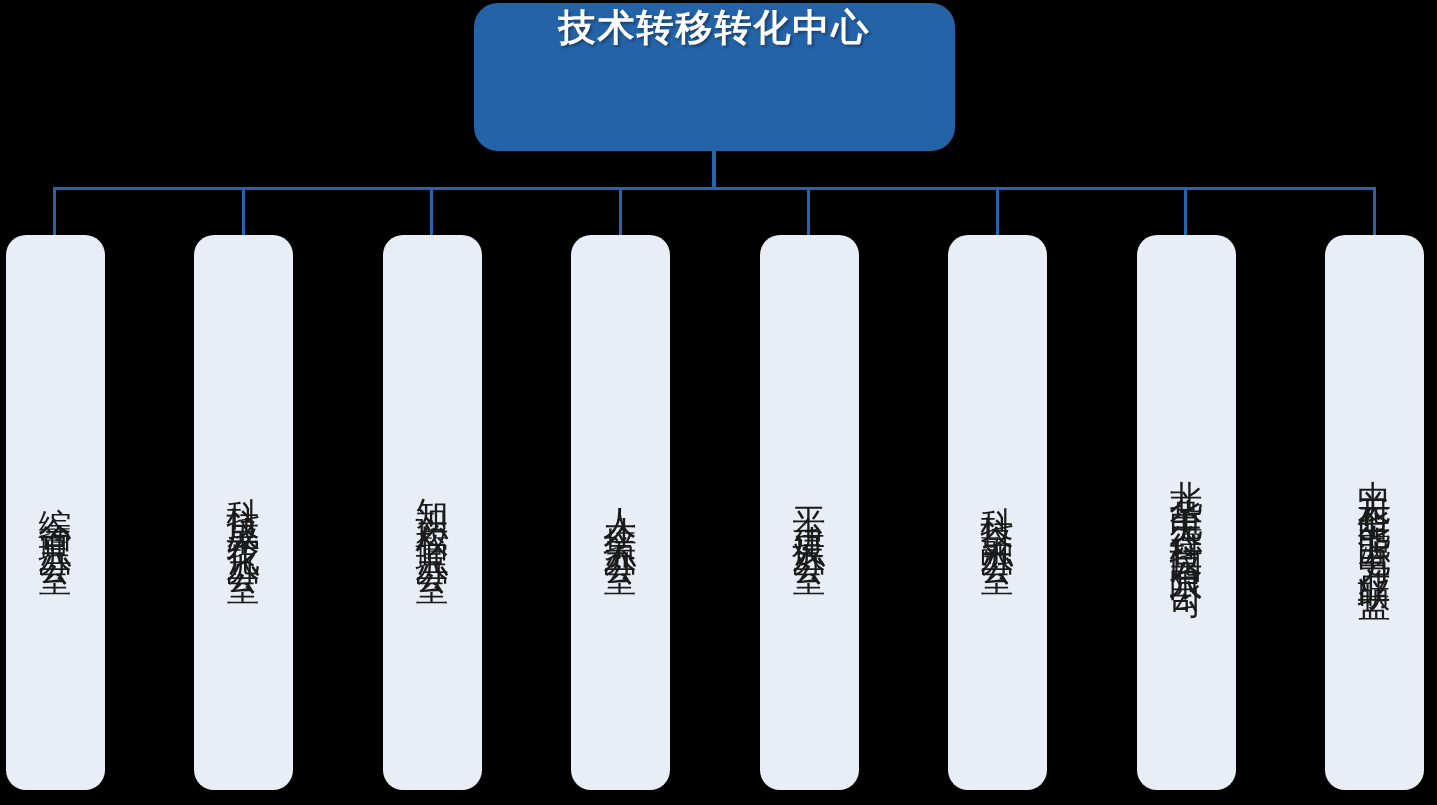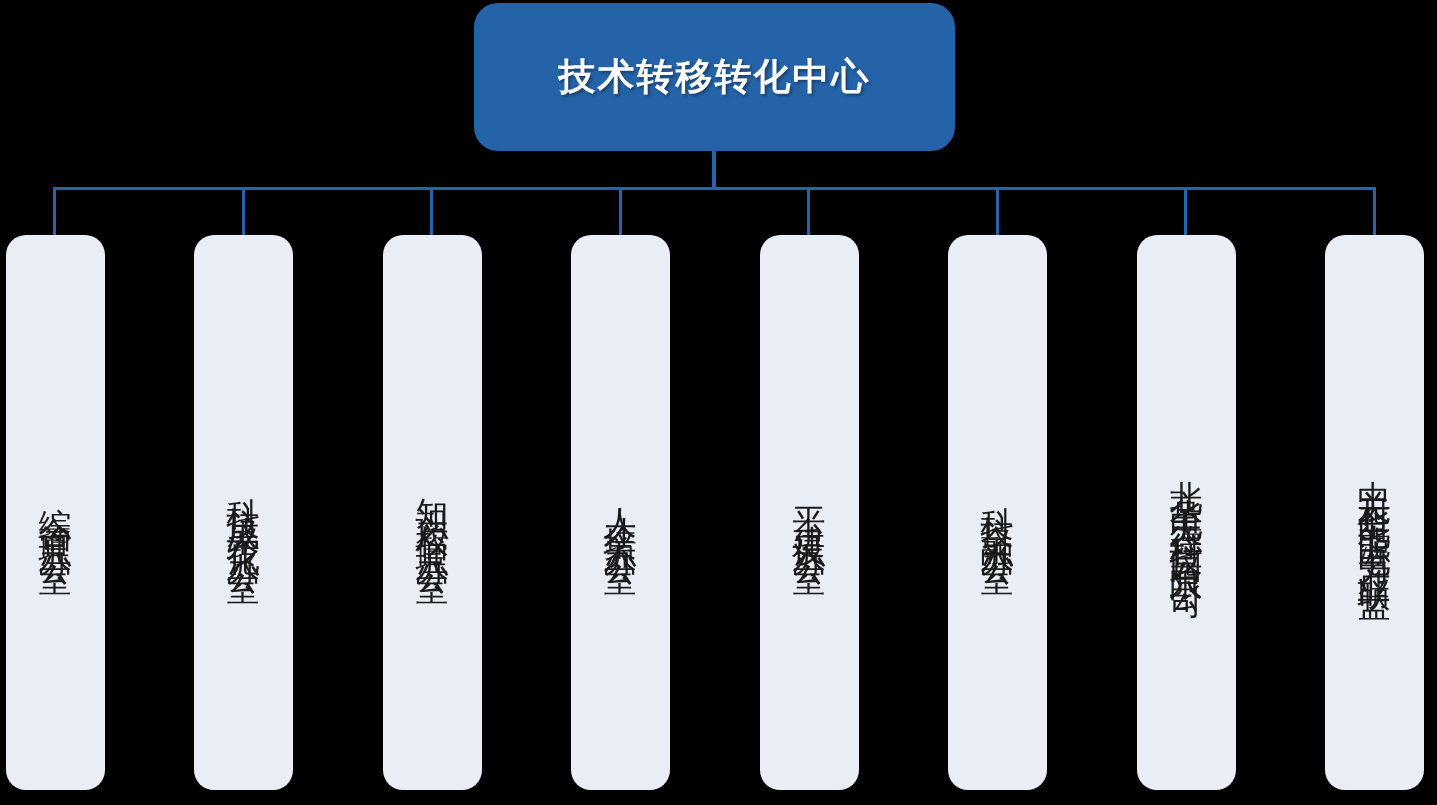--- a/index.html
+++ b/index.html
@@ -28,21 +28,21 @@
   
   .root-node {
     position: absolute;
     left: 474px;
     top: 3px;
     width: 481px;
     height: 148px;
     background: var(--root-fill);
     border-radius: 24px;
     display: flex;
-    align-items: center;
+    align-items: flex-start;
     justify-content: center;
   }
   .root-label {
     color: var(--root-text);
     font-size: 37px;
     font-weight: bold;
     letter-spacing: 2px;
     text-shadow: 2px 2px 3px rgba(0,0,0,0.35);
     white-space: nowrap;
   }

